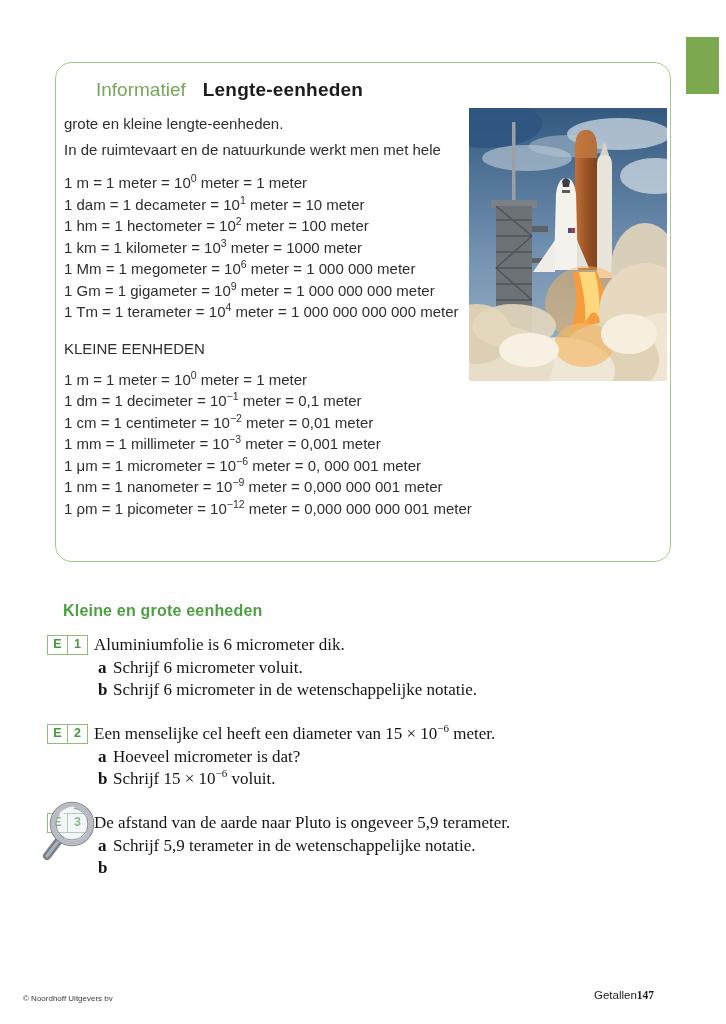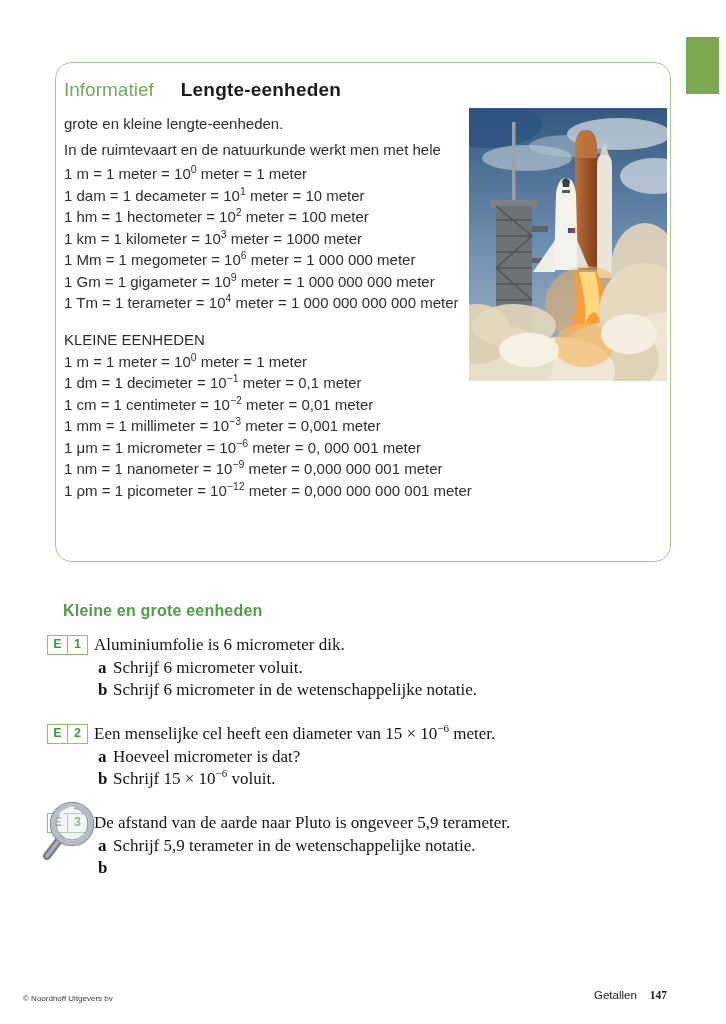--- a/index.html
+++ b/index.html
@@ -9,27 +9,27 @@
   }
 
   
   .green-tab { position:absolute; left:686px; top:37px; width:33px; height:57px;
     background:var(--tab-green,#7CA84F); }
 
   
   .infobox { position:absolute; left:55px; top:62px; width:616px; height:500px;
     border:1px solid var(--border-green,#A6C78C); border-radius:17px;
     box-sizing:border-box; padding:14px 0 0 8px; background:#fff; }
-  .title-row { display:flex; gap:27px; line-height:25px; }
+  .title-row { display:flex; gap:17px; line-height:25px;margin-left:32px; }
   .kicker { color:var(--kicker-green,#76A75A); font-size:19px; }
   .ibtitle { color:#1c1c1c; font-weight:bold; font-size:19px; letter-spacing:0.2px; }
   .intro { margin-top:9px; font-size:15px; line-height:26px; color:#2e2e2e; }
   .units-heading { margin-top:13px; font-size:15px; line-height:22px; color:#2e2e2e; }
   .units-heading.small { margin-top:15px; }
-  .units { font-size:15px; line-height:21.5px; color:#2e2e2e; }
+  .units { margin-top:9px; font-size:15px; line-height:21.5px; color:#2e2e2e; }
   .unit-row { white-space:nowrap; }
   sup { vertical-align:super; font-size:10.5px; line-height:0; }
 
   
   .photo { position:absolute; left:469px; top:108px; width:198px; height:273px; }
   .photo svg { display:block; }
 
   
   .section-heading { position:absolute; left:63px; top:602px; font-size:16px;
     font-weight:bold; color:var(--section-green,#4E9E43); letter-spacing:0.2px; }
@@ -50,21 +50,21 @@
   .ex-items { margin-left:51px; margin-top:2px; }
   .ex-item { display:flex; line-height:22.2px; }
   .ex-item .lbl { font-weight:bold; width:15px; flex:none; }
 
   
   .magnifier { position:absolute; left:40px; top:801px; width:64px; height:64px;
     z-index:5; pointer-events:none; }
 
   
   .footer-left { position:absolute; left:23px; top:994px; font-size:8px; color:#3c3c3c; }
-  .footer-right { position:absolute; left:594px; top:989px; display:flex; gap:13px;
+  .footer-right { position:absolute; left:594px; top:989px; display:flex; 
     align-items:center; font-size:11.5px; color:#1c1c1c; }
   .footer-right .pg { font-weight:bold;font-family:Liberation Serif, serif; }
 </style>
 </head>
 <body>
 
 <div class="page">
 
   <div class="green-tab"></div>
 

